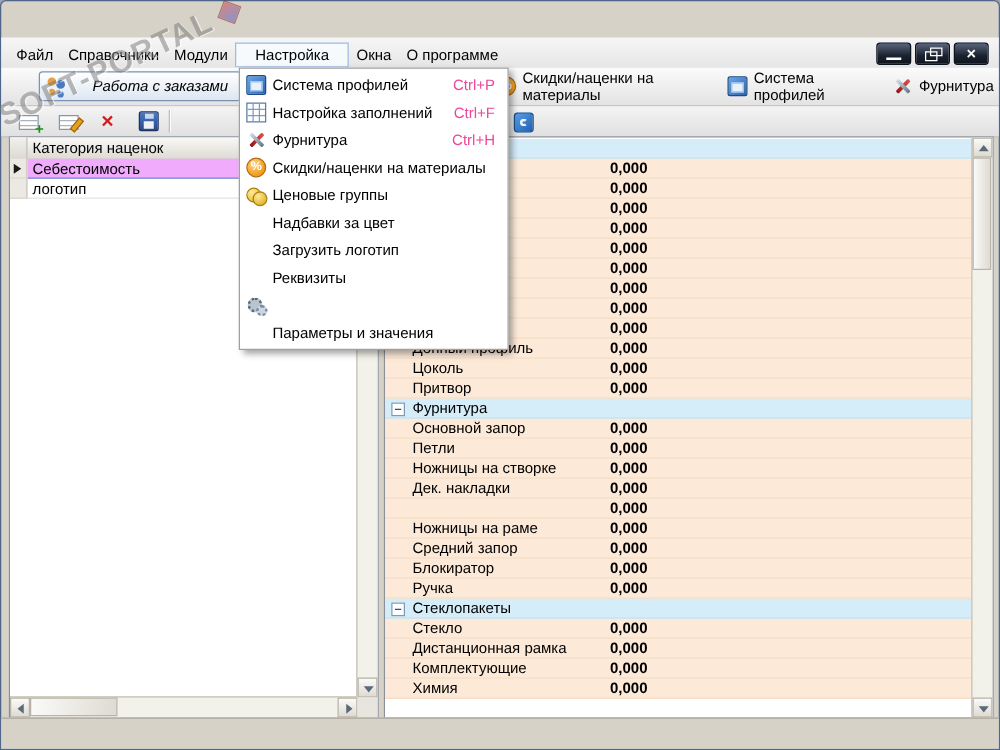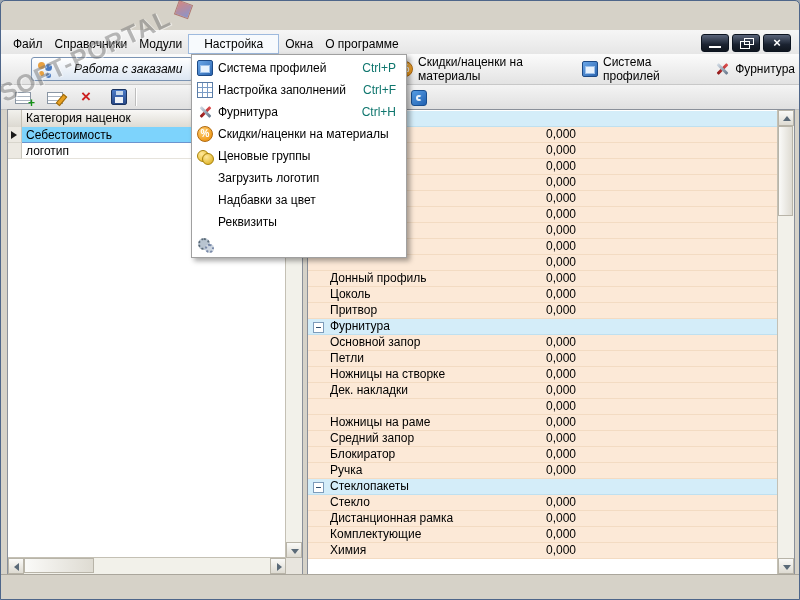--- a/index.html
+++ b/index.html
@@ -78,39 +78,39 @@
   .i-save-icon::after{content:"";position:absolute;left:3px;bottom:1px;width:8px;height:6px;background:#eef2f8;}
   .i-blue-tool-icon{background:linear-gradient(135deg,#58a0e8,#2060b0);border:1px solid #184e90;border-radius:3px;box-sizing:border-box;}
   .i-blue-tool-icon::after{content:"";position:absolute;inset:4px;border:2px solid rgba(255,255,255,.9);border-right-color:transparent;border-radius:50%;}
 
   
   .dropdown{position:absolute;left:190px;top:53px;width:214px;background:#fff;border:1px solid #a0a0a0;
     box-shadow:3px 3px 5px rgba(0,0,0,.35);z-index:100;padding:2px 0;}
   .mi{height:22px;display:flex;align-items:center;}
   .mi-ic{width:26px;display:flex;justify-content:center;align-items:center;flex:0 0 26px;}
   .mi-label{flex:1;white-space:nowrap;}
-  .mi-short{padding-right:10px;color:#0f766e;}
+  .mi-short{padding-right:10px;color:#ec4899;}
 
   
   .watermark{position:absolute;left:6px;top:78px;z-index:40;transform:rotate(-25deg);transform-origin:0 100%;
     display:flex;align-items:center;gap:8px;opacity:.5;pointer-events:none;}
   .wm-text{font-size:25px;font-weight:bold;color:#787878;letter-spacing:1px;text-shadow:1px 1px 0 #ffffff;}
   .wm-logo{width:13px;height:13px;background:linear-gradient(135deg,#d43c3c,#3c5ad4);transform:rotate(45deg);border:1px solid #8a2020;}
 
   
   .left-panel{position:absolute;left:6px;top:108px;width:296px;height:466px;background:#fff;border:1px solid #8a909a;box-sizing:border-box;}
   .lheader{position:absolute;left:0;right:16px;top:0;height:17px;display:flex;
     background:linear-gradient(#f9f8f6,#dedbd3);border-bottom:1px solid #b0aca0;}
   .lheader .hind{width:13px;border-right:1px solid #c4c0b4;background:linear-gradient(#f2f1ed,#dcd9d1);}
   .lheader .htext{padding-left:4px;line-height:16px;}
   .lrows{position:absolute;left:0;right:16px;top:17px;bottom:16px;}
   .lrow{height:16px;display:flex;}
   .lrow .ind{width:13px;flex:0 0 13px;background:#ece9e2;border-right:1px solid #c8c5bc;border-bottom:1px solid #d8d5cc;position:relative;}
   .lrow .lcell{flex:1;line-height:16px;padding-left:4px;border-bottom:1px solid #e6e3dc;}
-  .lrow.sel .lcell{background:#7dd3fc;border-bottom-color:#6c94ce;}
+  .lrow.sel .lcell{background:#f0abfc;border-bottom-color:#6c94ce;}
   .tri{position:absolute;left:3px;top:4px;width:0;height:0;border-left:6px solid #1a1a1a;border-top:4px solid transparent;border-bottom:4px solid transparent;}
 
   
   .sb{background:#f2f1ea;}
   .sb-v{position:absolute;right:0;top:0;width:16px;border-left:1px solid #c4c0b4;}
   .sb-h{position:absolute;left:0;right:16px;bottom:0;height:16px;border-top:1px solid #c4c0b4;}
   .sb-corner{position:absolute;right:0;bottom:0;width:16px;height:16px;background:#e8e5de;}
   .sb-btn{position:absolute;width:16px;height:16px;background:linear-gradient(#fafaf8,#dedbd2);border:1px solid #b8b4a8;box-sizing:border-box;}
   .arr{position:absolute;width:0;height:0;}
   .arr-up{left:4px;top:5px;border-left:4px solid transparent;border-right:4px solid transparent;border-bottom:5px solid #5a6a78;}
@@ -119,21 +119,21 @@
   .arr-right{left:6px;top:4px;border-top:4px solid transparent;border-bottom:4px solid transparent;border-left:5px solid #5a6a78;}
   .sb-thumb{position:absolute;background:linear-gradient(90deg,#fafaf8,#dedbd2);border:1px solid #b8b4a8;box-sizing:border-box;}
 
   
   .right-panel{position:absolute;left:306px;top:108px;width:488px;height:466px;background:#fff;border:1px solid #8a909a;box-sizing:border-box;overflow:hidden;}
   .rrows{position:absolute;left:0;right:16px;top:1px;bottom:0;overflow:hidden;}
   .rrow{height:16px;position:relative;}
   .rrow.item{background:#fce9d7;border-bottom:1px solid #f3dbc2;box-sizing:border-box;}
   .rrow.group{background:#d4edf9;border-bottom:1px solid #bfe0f0;box-sizing:border-box;}
   .rlabel{position:absolute;left:22px;top:0;line-height:15px;white-space:nowrap;}
-  .rvalue{position:absolute;left:180px;width:88px;top:0;line-height:15px;text-align:right;}
+  .rvalue{position:absolute;left:180px;width:88px;top:0;line-height:15px;text-align:left;font-weight:bold;}
   .exp{position:absolute;left:5px;top:3px;width:9px;height:9px;background:#fff;border:1px solid #7e9cba;box-sizing:content-box;}
   .exp::after{content:"";position:absolute;left:2px;right:2px;top:4px;height:1px;background:#30506e;}
 
   .bottom-frame{position:absolute;left:0;right:0;bottom:0;height:24px;background:#d6d2c8;border-top:1px solid #aaa69c;}
 </style>
 </head>
 <body>
 
 <div class="window">
 
@@ -239,37 +239,42 @@
       </div>
       <div class="mi">
         <span class="mi-ic">
           <span class="icon i-price-groups-icon"></span>
         </span>
         <span class="mi-label">Ценовые группы</span>
         <span class="mi-short"></span>
       </div>
       <div class="mi">
         <span class="mi-ic"></span>
+        <span class="mi-label">Надбавки за цвет</span>
+        <span class="mi-short"></span>
+      </div>
+      <div class="mi">
+        <span class="mi-ic"></span>
         <span class="mi-label">Загрузить логотип</span>
-        <span class="mi-short"></span>
-      </div>
-      <div class="mi">
-        <span class="mi-ic"></span>
-        <span class="mi-label">Надбавки за цвет</span>
         <span class="mi-short"></span>
       </div>
       <div class="mi">
         <span class="mi-ic"></span>
         <span class="mi-label">Реквизиты</span>
         <span class="mi-short"></span>
       </div>
       <div class="mi">
         <span class="mi-ic">
           <span class="icon i-kits-icon"></span>
         </span>
+        <span class="mi-short"></span>
+      </div>
+      <div class="mi">
+        <span class="mi-ic"></span>
+        <span class="mi-label">Параметры и значения</span>
         <span class="mi-short"></span>
       </div>
     </div>
 
   <div class="left-panel">
     <div class="lheader">
       <span class="hind"></span>
       <span class="htext">Категория наценок</span>
     </div>
     <div class="lrows">

